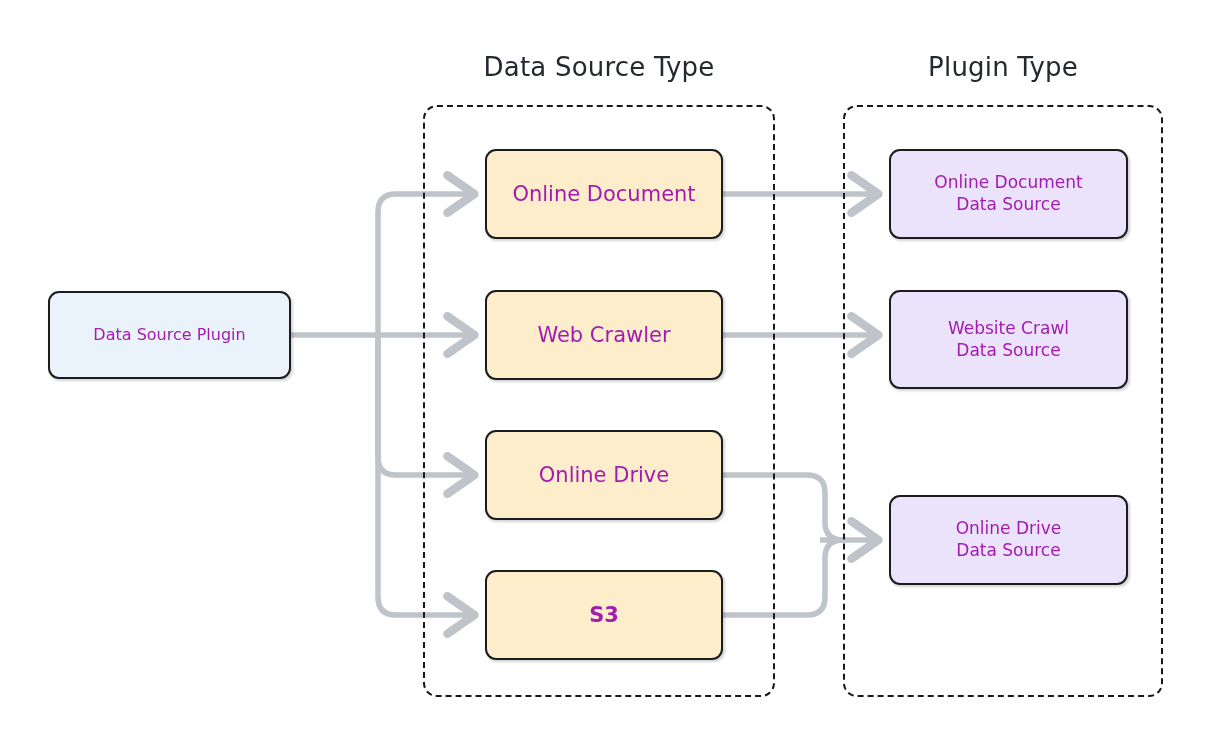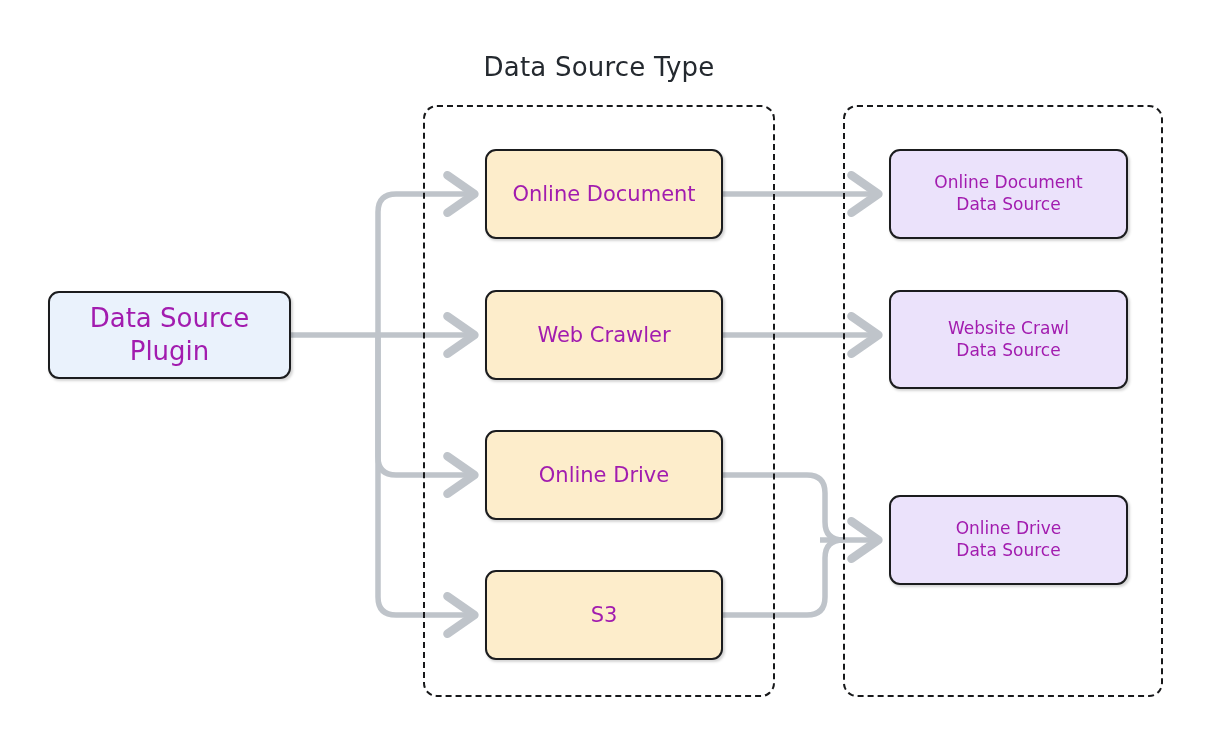--- a/index.html
+++ b/index.html
@@ -56,21 +56,21 @@
   .node .node-label {
     display: block;
     white-space: pre-line;
     padding: 0 8px;
   }
 
   .node-blue   { background: #eaf2fc; }
   .node-yellow { background: #fdedcb; }
   .node-purple { background: #ebe2fb; }
 
-  .fs-root   { font-size: 26px; }
+  .fs-root   { font-size: 16px; }
   .fs-mid    { font-size: 21px; }
   .fs-leaf   { font-size: 17px; }
 
   
   #wires {
     position: absolute;
     left: 0;
     top: 0;
     width: 1212px;
     height: 748px;
@@ -108,20 +108,21 @@
       <path d="M 723 475 L 807 475 Q 825 475 825 493 L 825 522 Q 825 540 843 540"></path>
 
       <path d="M 723 615 L 807 615 Q 825 615 825 597 L 825 558 Q 825 540 843 540"></path>
 
       <path d="M 820 540 L 874 540" marker-end="url(#ah)"></path>
     </g>
   </svg>
 
   <div class="group-title" style="left:423px; top:52px; width:352px;">Data Source Type</div>
 
+  <div class="group-title" style="left:843px; top:52px; width:320px;">Plugin Type</div>
 
   <div class="dashed-group" style="left:423px; top:105px; width:352px; height:592px;"></div>
 
   <div class="dashed-group" style="left:843px; top:105px; width:320px; height:592px;"></div>
 
   <div class="node node-blue fs-root" style="left:48px; top:291px; width:243px; height:88px;">
     <span class="node-label">Data Source Plugin</span>
   </div>
 
   <div class="node node-yellow fs-mid" style="left:485px; top:149px; width:238px; height:90px;">
@@ -129,21 +130,21 @@
   </div>
 
   <div class="node node-yellow fs-mid" style="left:485px; top:290px; width:238px; height:90px;align-items:center;">
     <span class="node-label">Web Crawler</span>
   </div>
 
   <div class="node node-yellow fs-mid" style="left:485px; top:430px; width:238px; height:90px;">
     <span class="node-label">Online Drive</span>
   </div>
 
-  <div class="node node-yellow fs-mid" style="left:485px; top:570px; width:238px; height:90px;">
+  <div class="node node-yellow fs-mid" style="left:485px; top:570px; width:238px; height:90px;font-weight:bold;">
     <span class="node-label">S3</span>
   </div>
 
   <div class="node node-purple fs-leaf" style="left:889px; top:149px; width:239px; height:90px;">
     <span class="node-label">Online Document
 Data Source</span>
   </div>
 
   <div class="node node-purple fs-leaf" style="left:889px; top:290px; width:239px; height:99px;">
     <span class="node-label">Website Crawl

